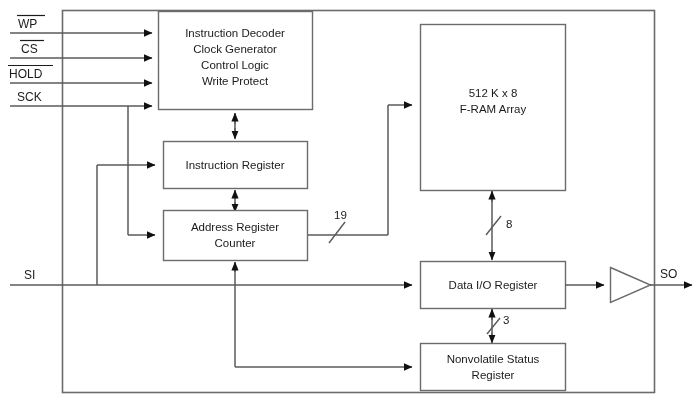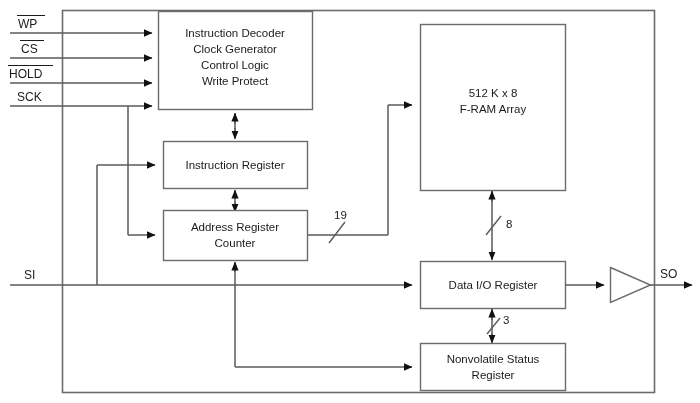--- a/index.html
+++ b/index.html
@@ -1,17 +1,17 @@
 <!DOCTYPE html>
 <html><head>
 <meta charset="utf-8">
 <style>
   html,body{margin:0;padding:0;background:#ffffff;}
   body{font-family:"Liberation Sans","DejaVu Sans",sans-serif;}
-  #stage{position:relative;width:700px;height:403px;background:#ffffff;overflow:hidden;border-radius:23px;}
+  #stage{position:relative;width:700px;height:403px;background:#ffffff;overflow:hidden;}
   #stage svg{position:absolute;left:0;top:0;}
   .blk-text{font-size:11.5px;fill:#1b1b1b;text-anchor:middle;dominant-baseline:middle;font-family:"Liberation Sans","DejaVu Sans",sans-serif;}
   .pin-text{font-size:12px;fill:#1b1b1b;font-family:"Liberation Sans","DejaVu Sans",sans-serif;}
   .bus-text{font-size:11.5px;fill:#1b1b1b;font-family:"Liberation Sans","DejaVu Sans",sans-serif;}
 </style>
 </head>
 <body>
 
 <div id="stage">
   <svg width="700" height="403" viewBox="0 0 700 403" xmlns="http://www.w3.org/2000/svg">

